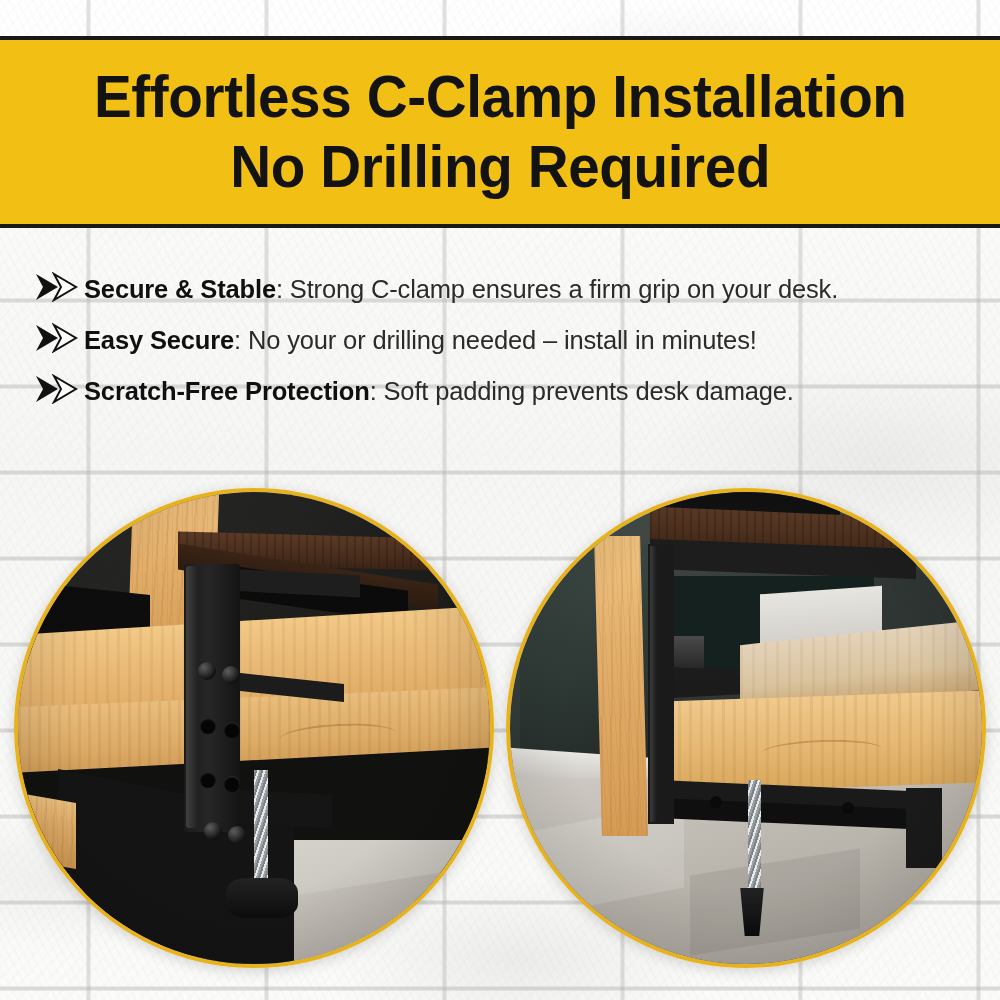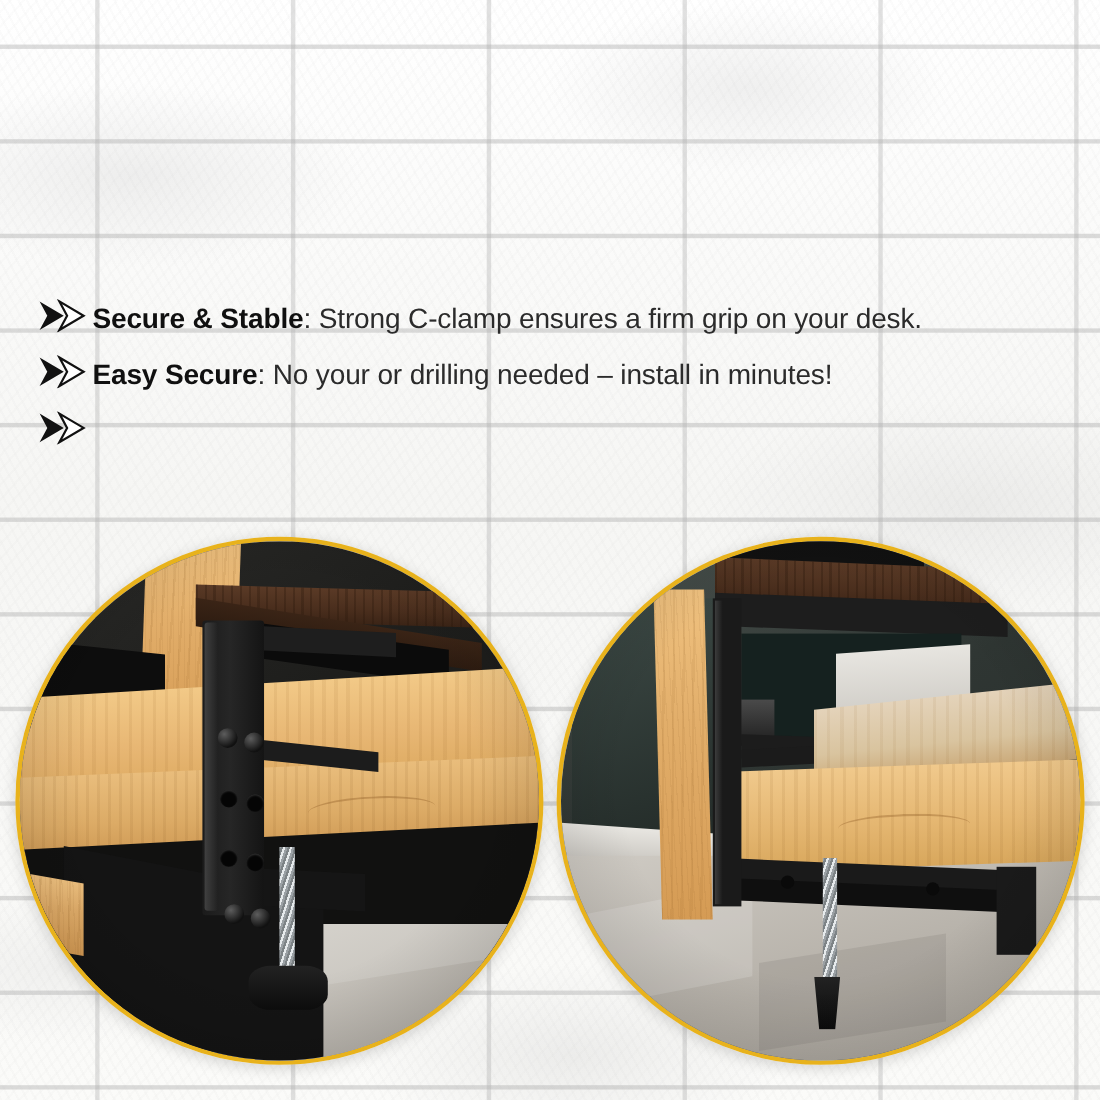--- a/index.html
+++ b/index.html
@@ -236,20 +236,24 @@
   }
 </style>
 </head>
 <body>
 
 <div id="infographic">
 
   <div class="wall"></div>
   <div class="wall-rough"></div>
 
+  <div class="banner">
+    <div class="banner-line">Effortless C-Clamp Installation</div>
+    <div class="banner-line">No Drilling Required</div>
+  </div>
 
   <div class="features">
 
     <div class="feature-row">
       <span class="chev">
         <svg width="46" height="30" viewBox="0 0 46 30">
           <path d="M2 2 L24 15 L2 28 L9 15 Z" fill="#111111"></path>
           <path d="M20 2 L42 15 L20 28 L27 15 Z" fill="#ffffff" stroke="#111111" stroke-width="2"></path>
         </svg>
       </span>
@@ -266,20 +270,21 @@
       <span class="feature-text"><span class="feature-label">Easy Secure</span><span>: </span><span>No your or drilling needed – install in minutes!</span></span>
     </div>
 
     <div class="feature-row">
       <span class="chev">
         <svg width="46" height="30" viewBox="0 0 46 30">
           <path d="M2 2 L24 15 L2 28 L9 15 Z" fill="#111111"></path>
           <path d="M20 2 L42 15 L20 28 L27 15 Z" fill="#ffffff" stroke="#111111" stroke-width="2"></path>
         </svg>
       </span>
+      <span class="feature-text"><span class="feature-label">Scratch-Free Protection</span><span>: </span><span>Soft padding prevents desk damage.</span></span>
     </div>
 
 
   </div>
 
   <div class="photo" id="photo-left">
     <div class="scene">
       <div class="l-bg"></div>
       <div class="l-postwood lightwood"></div>
       <div class="l-blackpanel"></div>

